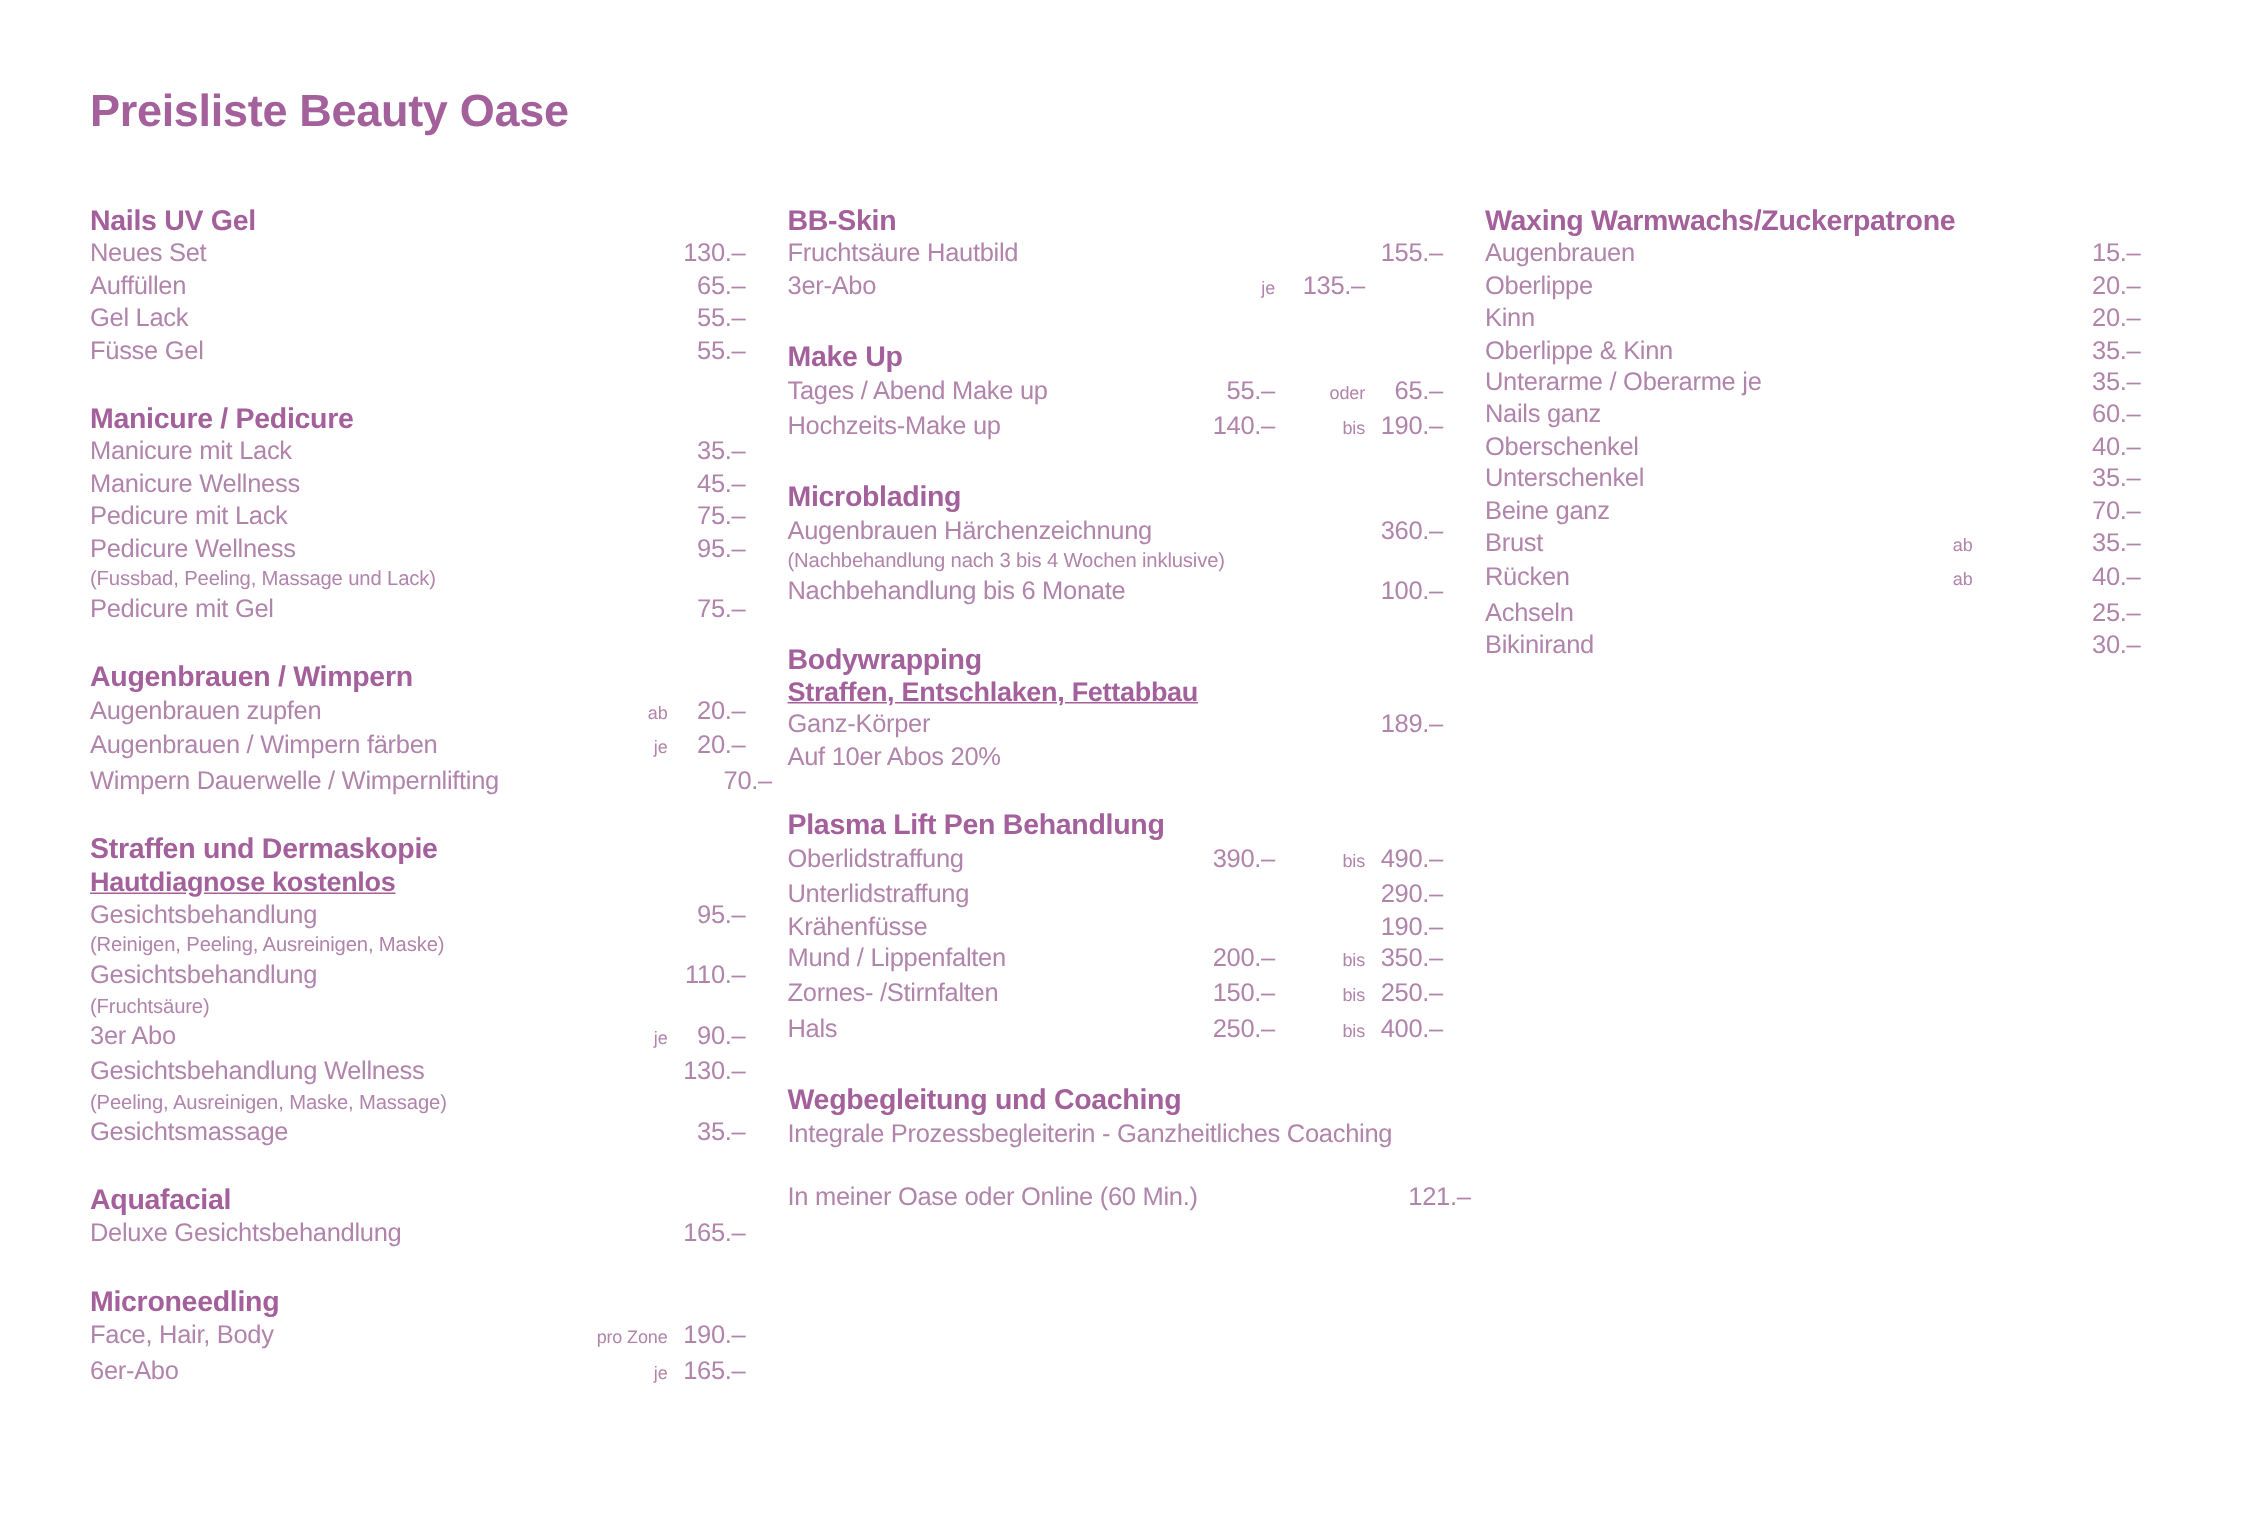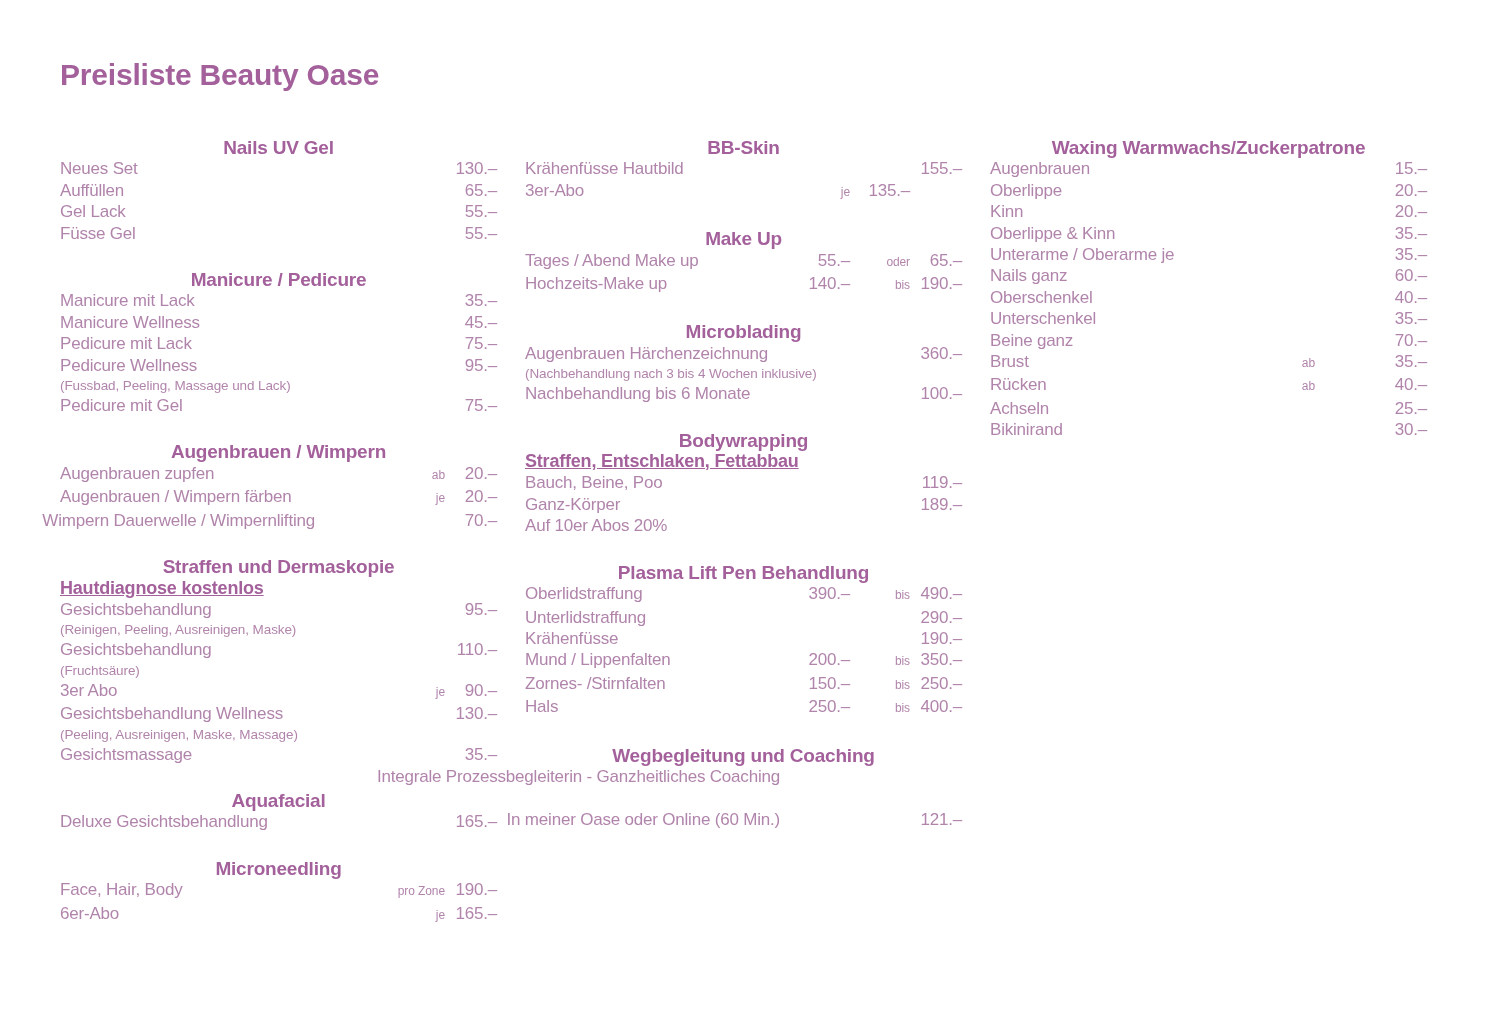--- a/index.html
+++ b/index.html
@@ -15,31 +15,30 @@
   .page{padding:56px 0 0 60px;}
   .title{
     margin:0;font-size:30px;line-height:37px;font-weight:700;
     color:var(--c-head);letter-spacing:-0.2px;
   }
   .columns{display:flex;gap:28px;margin-top:44px;}
   .column{width:437px;flex:none;}
   .section{margin:0 0 25px 0;}
   .section-header{
     margin:0;font-size:19px;line-height:21.4px;font-weight:700;
-    color:var(--c-head);letter-spacing:-0.2px;white-space:nowrap;text-align:center;
+    color:var(--c-head);letter-spacing:-0.2px;white-space:nowrap;
   }
   .subheader{
     font-size:18px;line-height:21.4px;font-weight:700;
     color:var(--c-head);letter-spacing:-0.2px;white-space:nowrap;text-decoration:underline;
   }
   .row{
     display:flex;align-items:baseline;
     font-size:17px;line-height:21.4px;color:var(--c-body);
     letter-spacing:-0.2px;
-    justify-content:flex-end;
   }
   .row .label{flex:1;white-space:nowrap;overflow:visible;}
   .slot{text-align:right;white-space:nowrap;flex:none;}
   .slot-a{width:70px;}
   .slot-b{width:60px;}
   .slot-c{width:52px;}
   .slot.word{font-size:12px;letter-spacing:-0.1px;}
   .note{
     font-size:13.5px;line-height:19px;color:var(--c-body);
     letter-spacing:-0.1px;white-space:nowrap;
@@ -194,21 +193,21 @@
             <span class="slot slot-a"></span>
             <span class="slot slot-b word">je</span>
             <span class="slot slot-c">165.–</span>
           </div>
         </section>
       </div>
       <div class="column">
         <section class="section">
           <h2 class="section-header">BB-Skin</h2>
           <div class="row">
-            <span class="label">Krähenfüsse Hautbild</span>
+            <span class="label">Fruchtsäure Hautbild</span>
             <span class="slot slot-a"></span>
             <span class="slot slot-b"></span>
             <span class="slot slot-c">155.–</span>
           </div>
           <div class="row">
             <span class="label">3er-Abo</span>
             <span class="slot slot-a word">je</span>
             <span class="slot slot-b">135.–</span>
             <span class="slot slot-c"></span>
           </div>
@@ -240,26 +239,20 @@
           <div class="row">
             <span class="label">Nachbehandlung bis 6 Monate</span>
             <span class="slot slot-a"></span>
             <span class="slot slot-b"></span>
             <span class="slot slot-c">100.–</span>
           </div>
         </section>
         <section class="section">
           <h2 class="section-header">Bodywrapping</h2>
           <div class="subheader">Straffen, Entschlaken, Fettabbau</div>
-          <div class="row">
-            <span class="label">Bauch, Beine, Poo</span>
-            <span class="slot slot-a"></span>
-            <span class="slot slot-b"></span>
-            <span class="slot slot-c">119.–</span>
-          </div>
           <div class="row">
             <span class="label">Ganz-Körper</span>
             <span class="slot slot-a"></span>
             <span class="slot slot-b"></span>
             <span class="slot slot-c">189.–</span>
           </div>
           <div class="row">
             <span class="label">Auf 10er Abos 20%</span>
             <span class="slot slot-a"></span>
             <span class="slot slot-b"></span>

